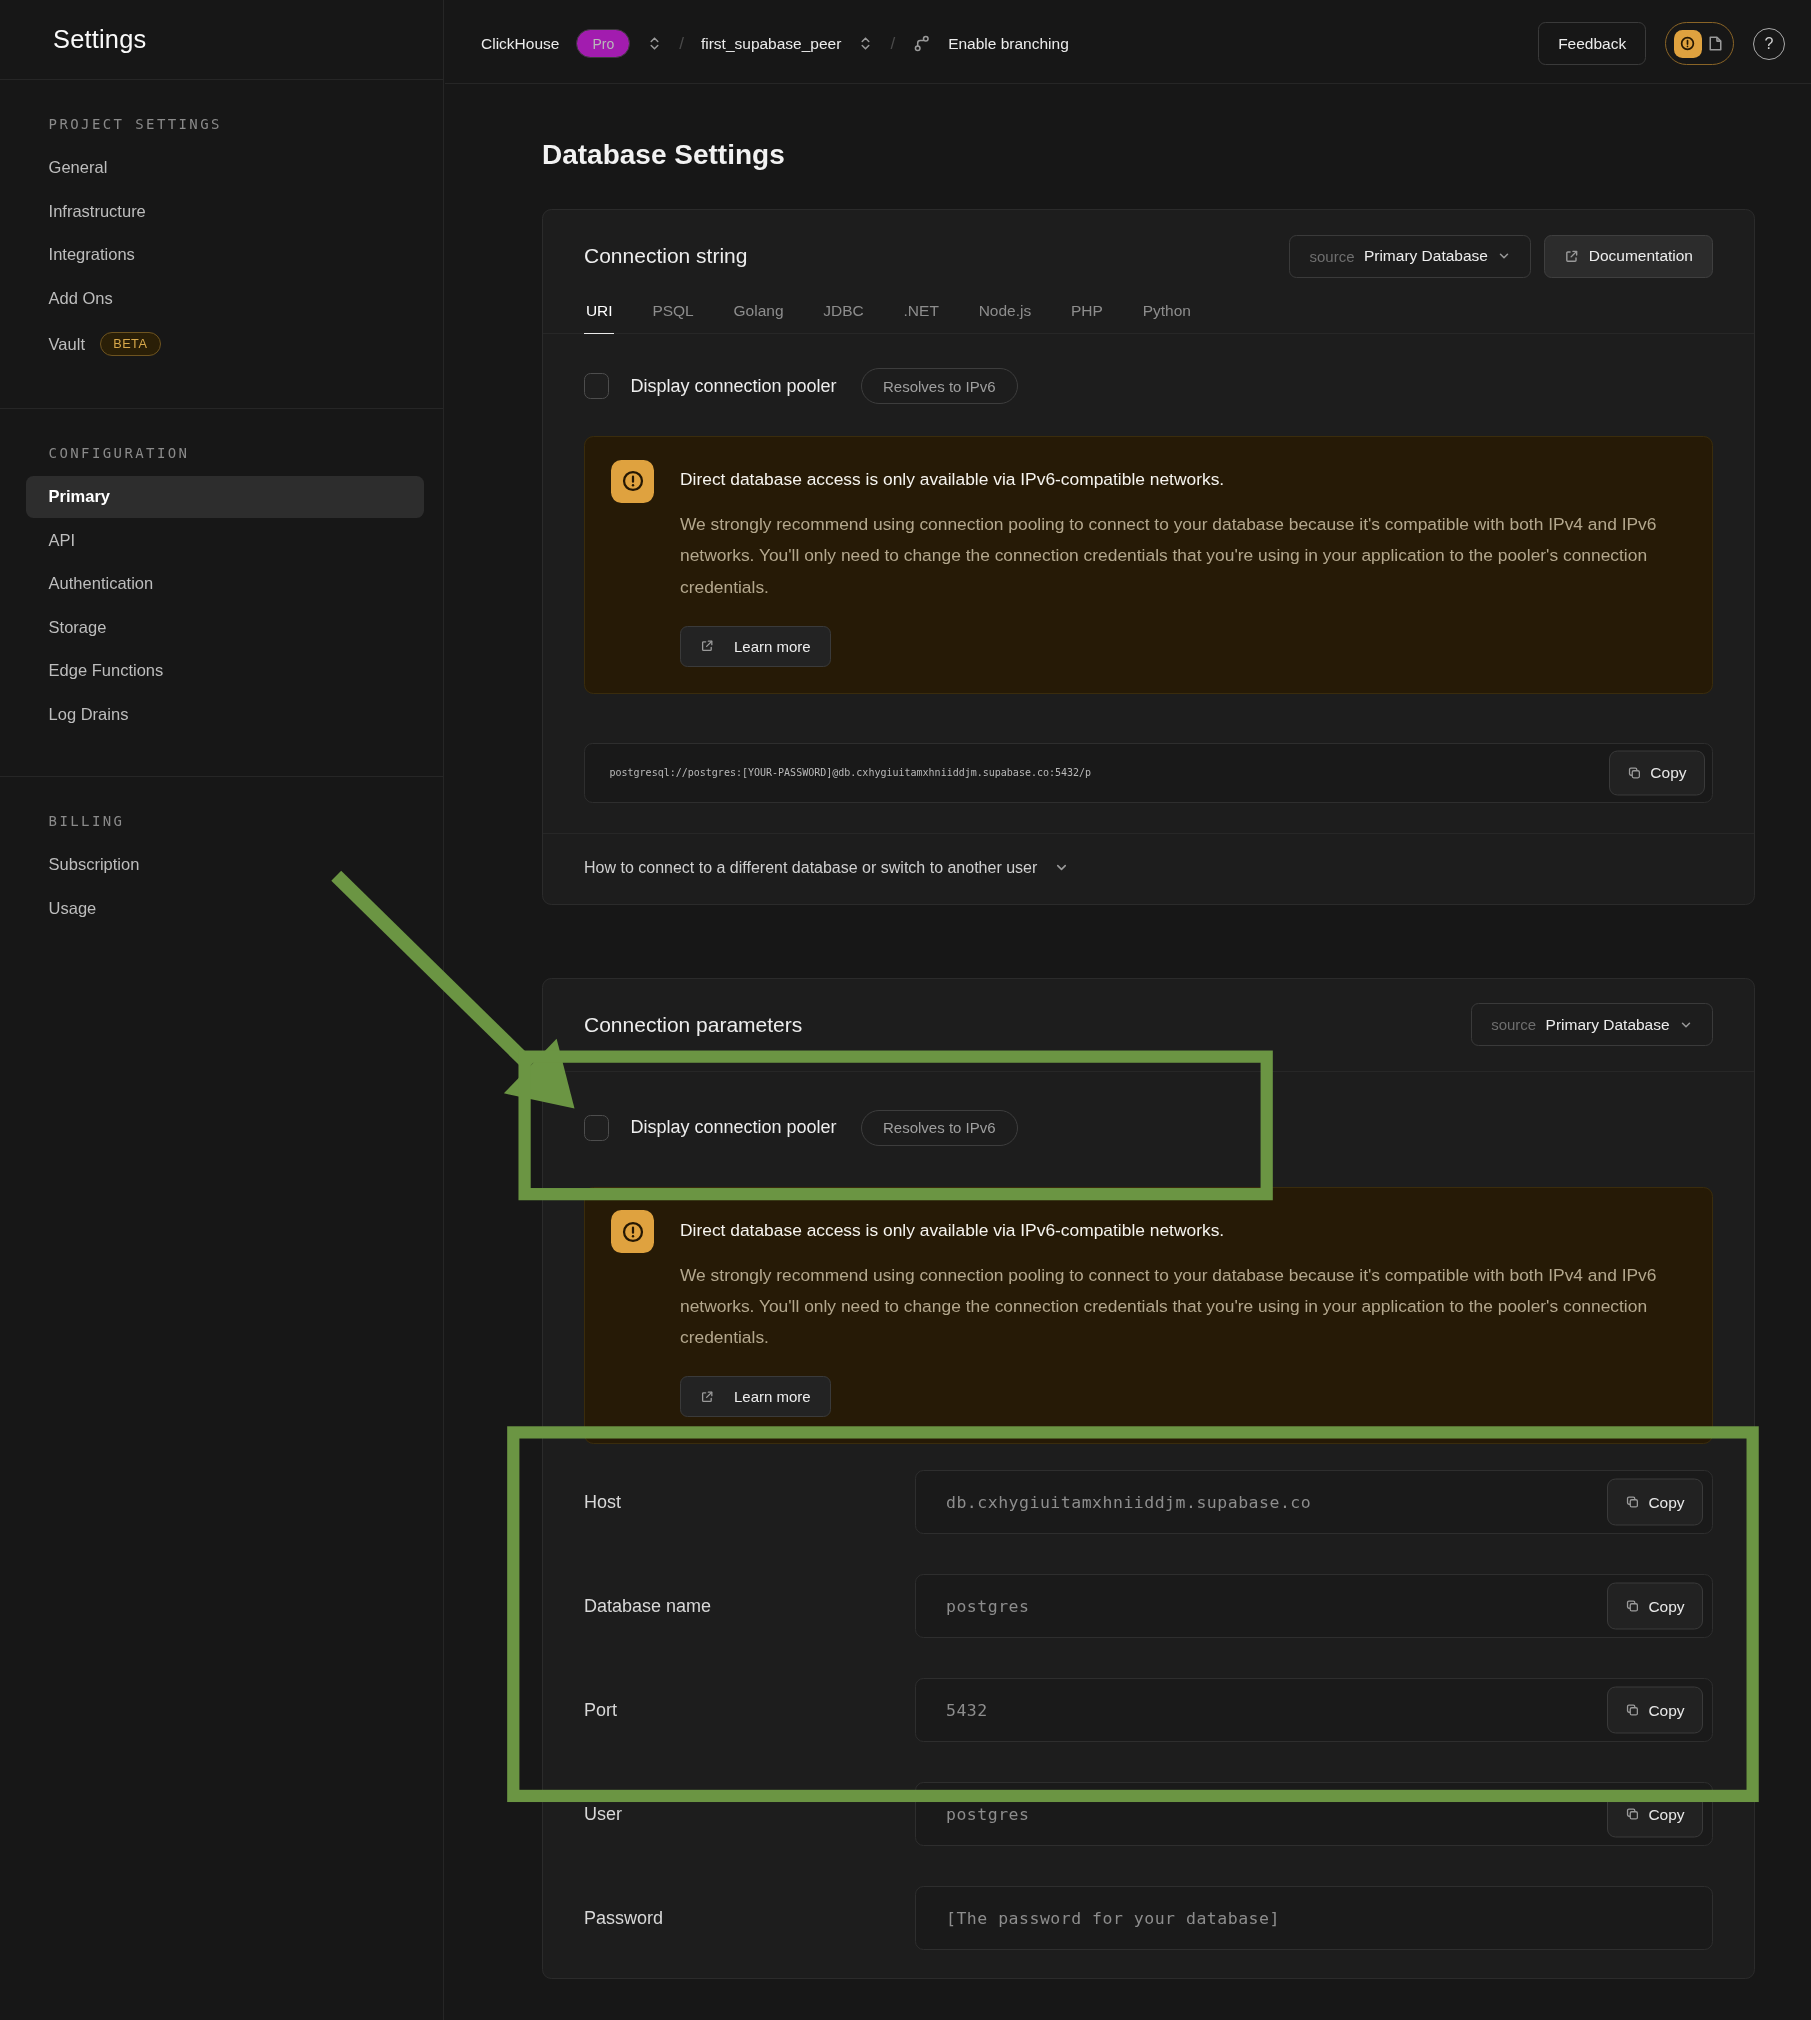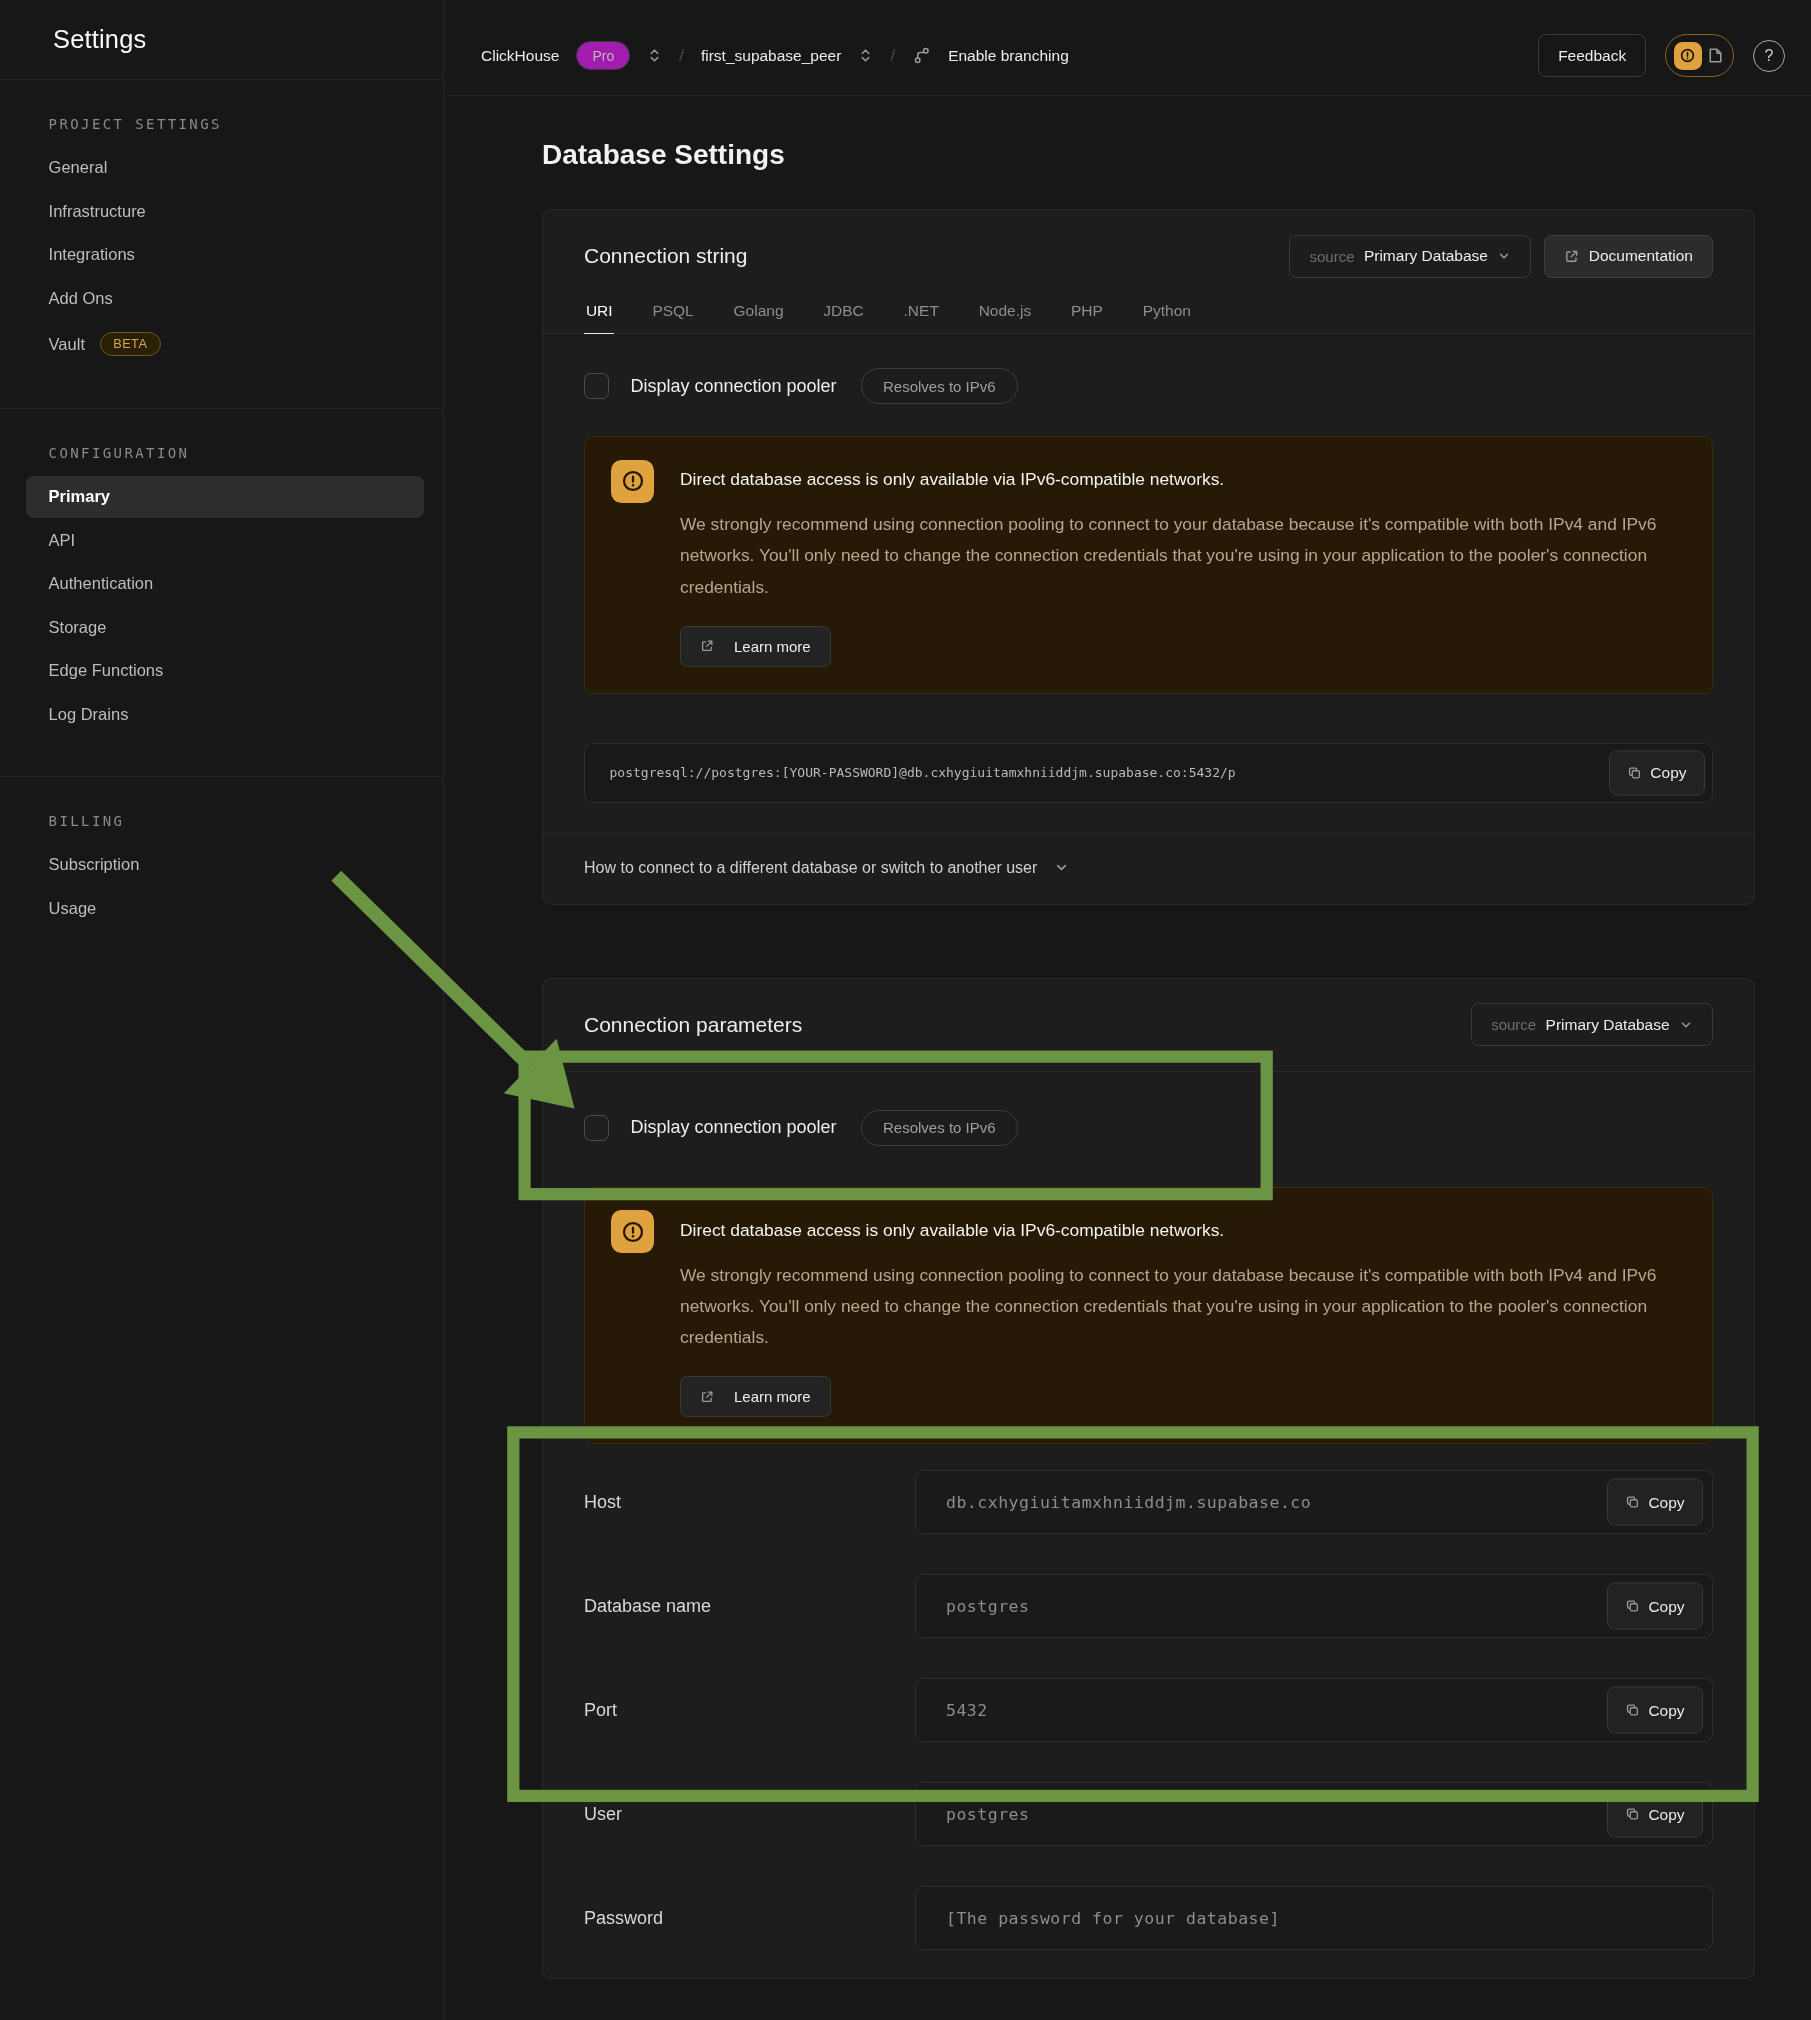--- a/index.html
+++ b/index.html
@@ -12,21 +12,21 @@
   .sidebar-head { height:80px; border-bottom:0.9px solid #262626; display:flex; align-items:center; padding-left:53px; }
   .app-title { font-size:25.4px; font-weight:500; color:#fafafa; letter-spacing:0.2px; }
   .side-section { padding:36px 19px 41px 26px; border-bottom:0.9px solid #262626; }
   .side-section.last { border-bottom:none; }
   .side-label { font-family:"DejaVu Sans Mono", monospace; font-size:14px; letter-spacing:2.4px; color:#8a8a8a; padding-left:22.6px; margin-bottom:15px; }
   .side-item { padding:11.3px 22.6px; font-size:16.5px; color:#bdbdbd; border-radius:7.5px; margin-top:1.9px; cursor:pointer; display:flex; align-items:center; }
   .side-item.active { background:#2d2d2d; color:#ffffff; font-weight:700; }
   .beta-pill { margin-left:15px; font-size:12.7px; color:#d7a84b; border:0.9px solid #6e5420; background:#2a1f07; border-radius:941px; padding:3.8px 12.2px; letter-spacing:0.5px; }
 
   
-  .topbar { position:absolute; left:445px; top:16px; width:1366px; height:80px; border-bottom:0.9px solid #262626; display:flex; justify-content:space-between; padding:0 26px 0 36px; }
+  .topbar { position:absolute; left:445px; top:4px; width:1366px; height:80px; border-bottom:0.9px solid #262626; display:flex; justify-content:space-between; padding:0 26px 0 36px; }
   .crumbs { display:flex; align-items:center; gap:17px; }
   .crumb-text { font-size:15.5px; color:#ececec; cursor:pointer; }
   .plan-pill { border:0.9px solid #3a3a3a; background:#a21caf; color:#b9b9b9; border-radius:941px; padding:5.6px 15px; font-size:14px; }
   .crumb-sep { color:#4a4a4a; font-size:17px; }
   .icon { display:inline-flex; align-items:center; justify-content:center; color:#9a9a9a; }
   .topbar-right { display:flex; align-items:center; gap:19px; }
   .btn { display:inline-flex; align-items:center; gap:9.4px; height:43px; border-radius:7.5px; border:0.9px solid #3a3a3a; padding:0 19px; font-size:15.5px; color:#ededed; background:transparent; cursor:pointer; }
   .notif-pill { display:flex; align-items:center; gap:2.8px; height:43px; padding:0 7.5px; border:1.4px solid #8a6426; border-radius:941px; cursor:pointer; }
   .notif-alert { width:28px; height:28px; border-radius:8.5px; background:#dfa23f; display:flex; align-items:center; justify-content:center; }
   .help-circle { width:32px; height:32px; border:1.6px solid #a9a9a9; border-radius:50%; display:flex; align-items:center; justify-content:center; color:#cfcfcf; font-size:16px; cursor:pointer; }
@@ -54,21 +54,21 @@
   .ipv6-pill { margin-left:24.5px; border:0.9px solid #3d3d3d; border-radius:941px; padding:8.5px 21px; font-size:15px; color:#9f9f9f; }
 
   .warning { margin:32px 41px 0; background:#261a06; border:0.9px solid #3a2c0c; border-radius:9.4px; padding:22.6px 26px 26px; display:flex; align-items:flex-start; gap:26px; }
   .warning.w2 { margin-top:41px; }
   .alert-badge { width:43px; height:43px; border-radius:10.4px; background:#dfa23f; flex:none; display:flex; align-items:center; justify-content:center; }
   .warning-title { font-size:17.4px; color:#f6f4ef; margin-top:9.4px; }
   .warning-body { font-size:17.4px; color:#b3a78d; line-height:1.8; max-width:1008px; margin-top:19px; }
   .learn-btn { margin-top:22.6px; height:41px; background:#232323; font-size:15px;gap:20px; }
 
   .code-row { margin:49px 41px 0; position:relative; height:60px; background:#191919; border:0.9px solid #2e2e2e; border-radius:8.5px; display:flex; align-items:center; padding:0 151px 0 24.5px; overflow:hidden; }
-  .code-text { font-family:"DejaVu Sans Mono", monospace; font-size:13px; color:#b9b9b9; white-space:nowrap; }
+  .code-text { font-family:"DejaVu Sans Mono", monospace; font-size:10px; color:#b9b9b9; white-space:nowrap; }
   .copy-btn { position:absolute; right:7.5px; top:50%; transform:translateY(-50%); height:45px; background:#222222; border:0.9px solid #3a3a3a; border-radius:8.5px; display:flex; align-items:center; gap:8.5px; padding:0 17px; font-size:15.5px; color:#e8e8e8; cursor:pointer; }
 
   .card-footer { margin-top:30px; border-top:0.9px solid #272727; padding:25.4px 41px 27px; font-size:16px; color:#d0d0d0; display:flex; align-items:center; gap:17px; cursor:pointer; }
 
   .head-divider { height:0.9px; background:#272727; margin-top:24.5px; }
   .params { padding:26px 41px 28px; }
   .param-row { display:flex; align-items:center; margin-top:40px; }
   .param-row:first-child { margin-top:0; }
   .param-label { width:331px; flex:none; font-size:18px; color:#d8d8d8; }
   .param-field { position:relative; flex:1; height:64px; background:#1a1a1a; border:0.9px solid #2e2e2e; border-radius:8.5px; display:flex; align-items:center; padding:0 151px 0 30px; }

